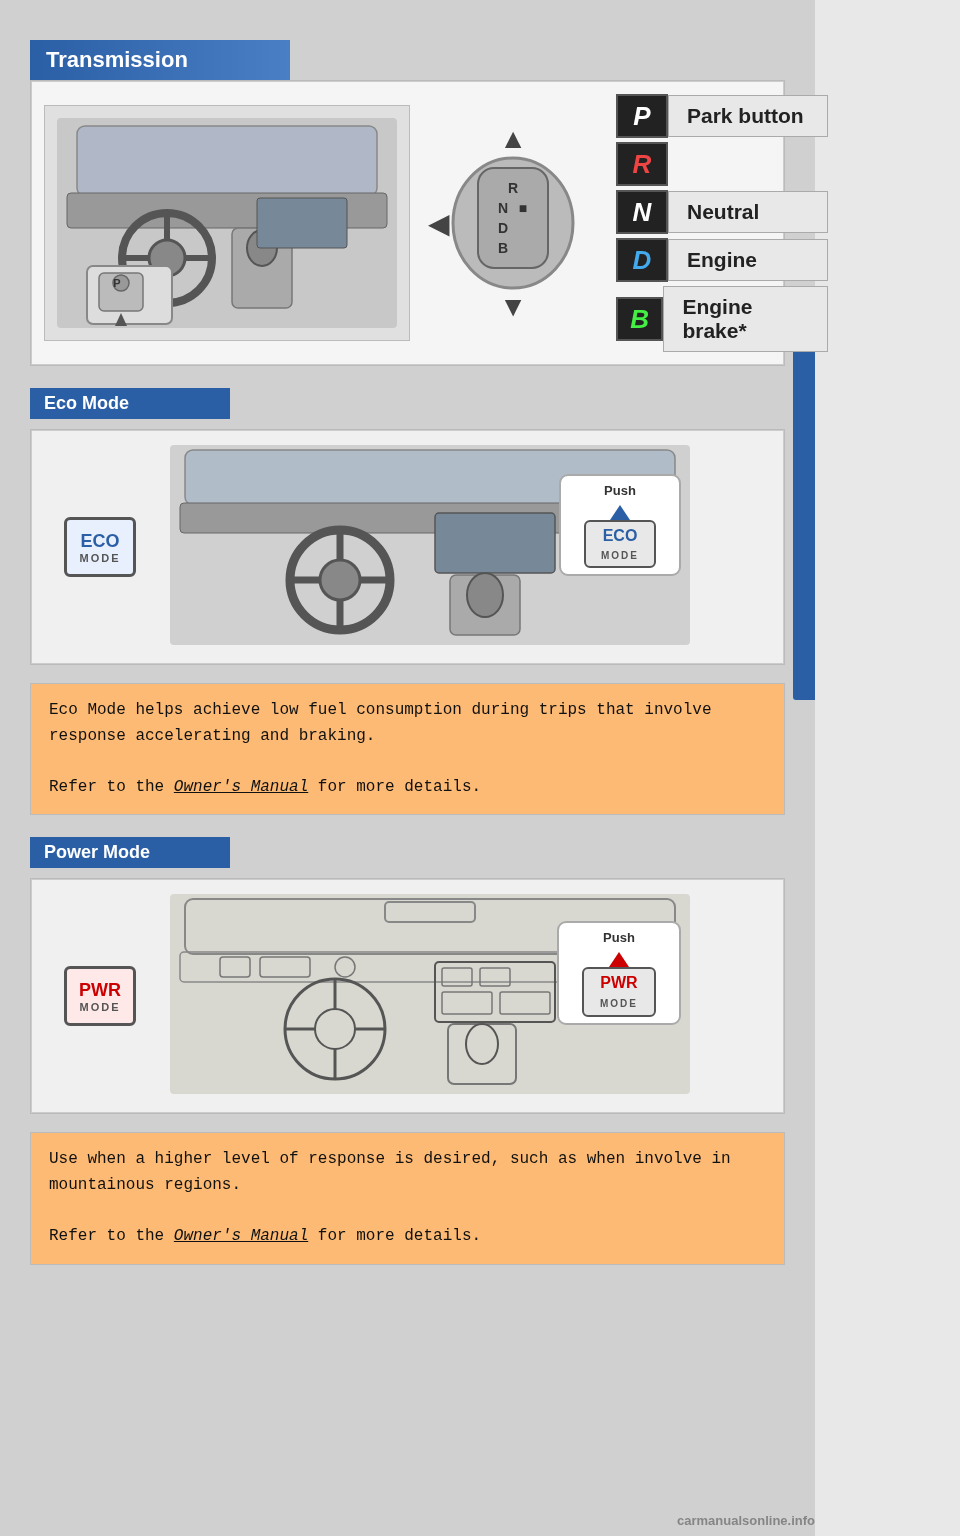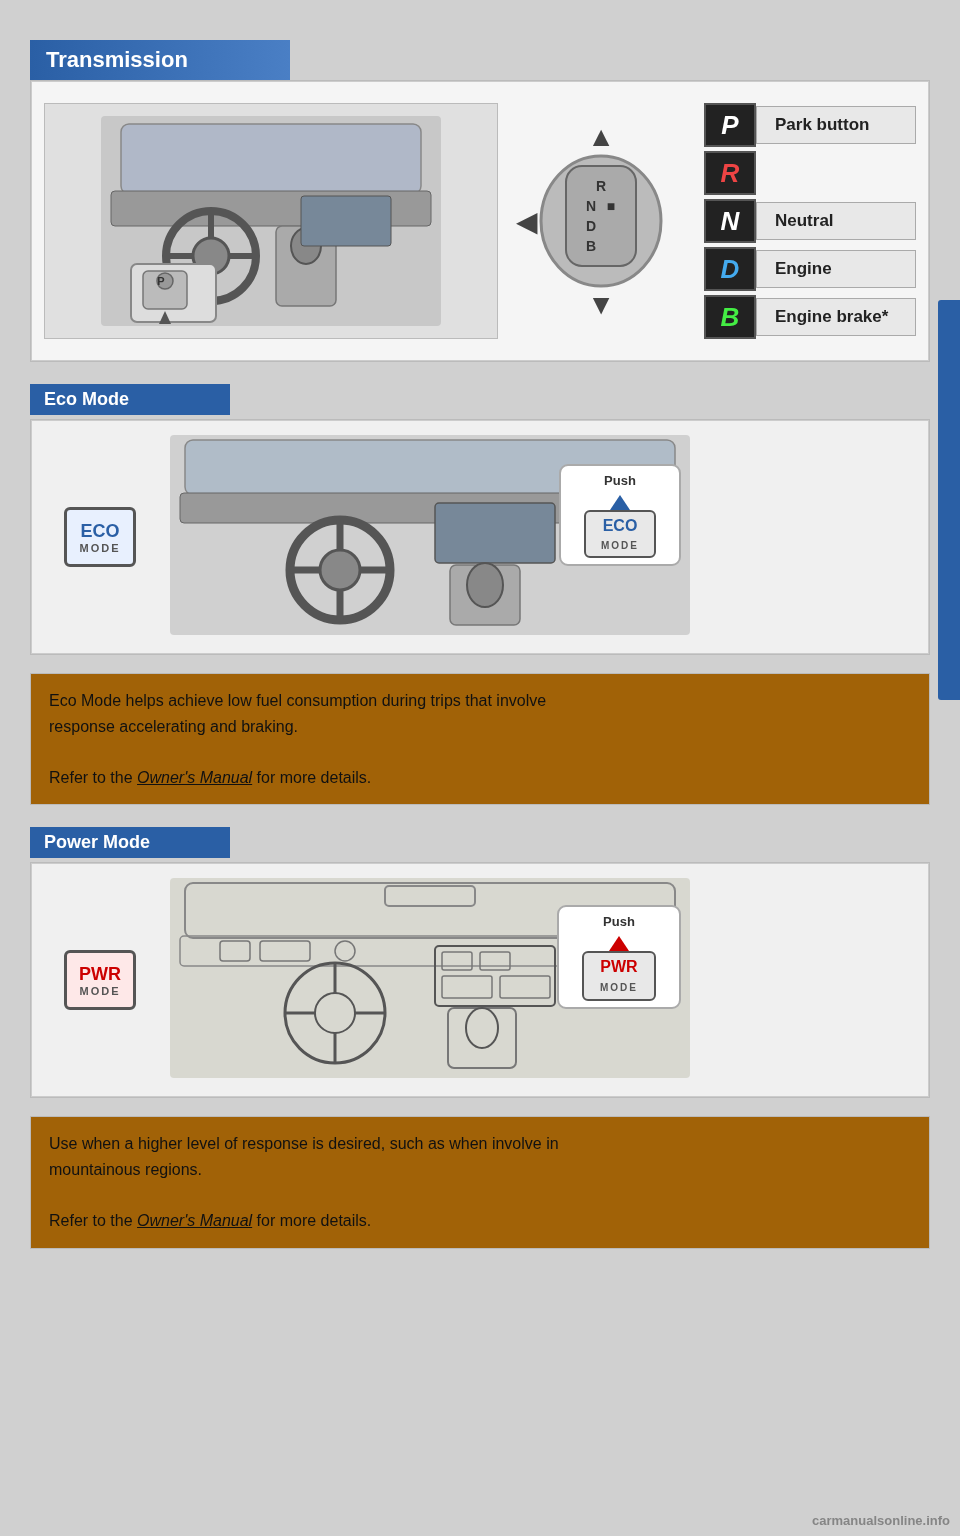--- a/index.html
+++ b/index.html
@@ -6,21 +6,21 @@
     body {
       background: #e8e8e8;
       font-family: Arial, sans-serif;
       width: 960px;
       min-height: 1536px;
       position: relative;
       overflow-x: hidden;
     }
     .page {
       background: #d0d0d0;
-      width: 960px;
+      width: 815px;
       min-height: 1536px;
       padding: 40px 30px 40px 30px;
       position: relative;
     }
     
     .side-tab {
       position: absolute;
       right: 0;
       top: 300px;
       width: 22px;
@@ -40,21 +40,21 @@
       margin-bottom: 0;
     }
     .section-header-sm {
       background: #2a5fa5;
       color: white;
       font-size: 18px;
       font-weight: bold;
       padding: 5px 14px;
       display: inline-block;
       min-width: 200px;
-      margin-bottom: 4px;
+      margin-bottom: 10px;
     }
     
     .content-box {
       background: white;
       border: 1.5px solid #bbb;
       margin-bottom: 18px;
     }
     .image-area {
       background: #f5f5f5;
       border: 1.5px solid #ccc;
@@ -95,21 +95,21 @@
     }
     .gear-letter.park { color: #fff; }
     .gear-letter.reverse { color: #e44; }
     .gear-letter.neutral { color: #fff; }
     .gear-letter.drive { color: #4ae; }
     .gear-letter.brake { color: #4e4; }
     .gear-name {
       background: #e8e8e8;
       border: 1.5px solid #aaa;
       padding: 8px 18px;
-      font-size: 17px;
+      font-size: 21px;
       font-weight: bold;
       min-width: 160px;
       color: #222;
     }
     
     .eco-badge {
       border: 3px solid #555;
       border-radius: 6px;
       width: 72px;
       height: 60px;
@@ -133,27 +133,28 @@
       align-items: center;
       justify-content: center;
       font-weight: 900;
       font-size: 20px;
       color: #c00;
       background: #fee8e8;
       margin: 10px 14px;
     }
     
     .desc-box {
-      background: #a16207;
+      background: #fdba74;
       border: 1.5px solid #bbb;
       padding: 14px 18px;
       font-size: 16px;
       line-height: 1.6;
       color: #111;
       margin-bottom: 18px;
+      font-family: Liberation Mono, monospace;
     }
     .desc-box em {
       font-style: italic;
       text-decoration: underline;
     }
     .section-wrap {
       margin-bottom: 22px;
     }
     .header-wrap {
       margin-bottom: 0;
@@ -181,21 +182,21 @@
     }
     .gear-labels-right {
       display: flex;
       flex-direction: column;
       gap: 4px;
     }
     
     .watermark {
       position: absolute;
       bottom: 8px;
-      right: 10px;
+      right: 0;
       font-size: 13px;
       color: #666;
       font-weight: bold;
       opacity: 0.7;
     }
     
     svg text { font-family: Arial, sans-serif; }
   </style>
 </head>
 <body>

